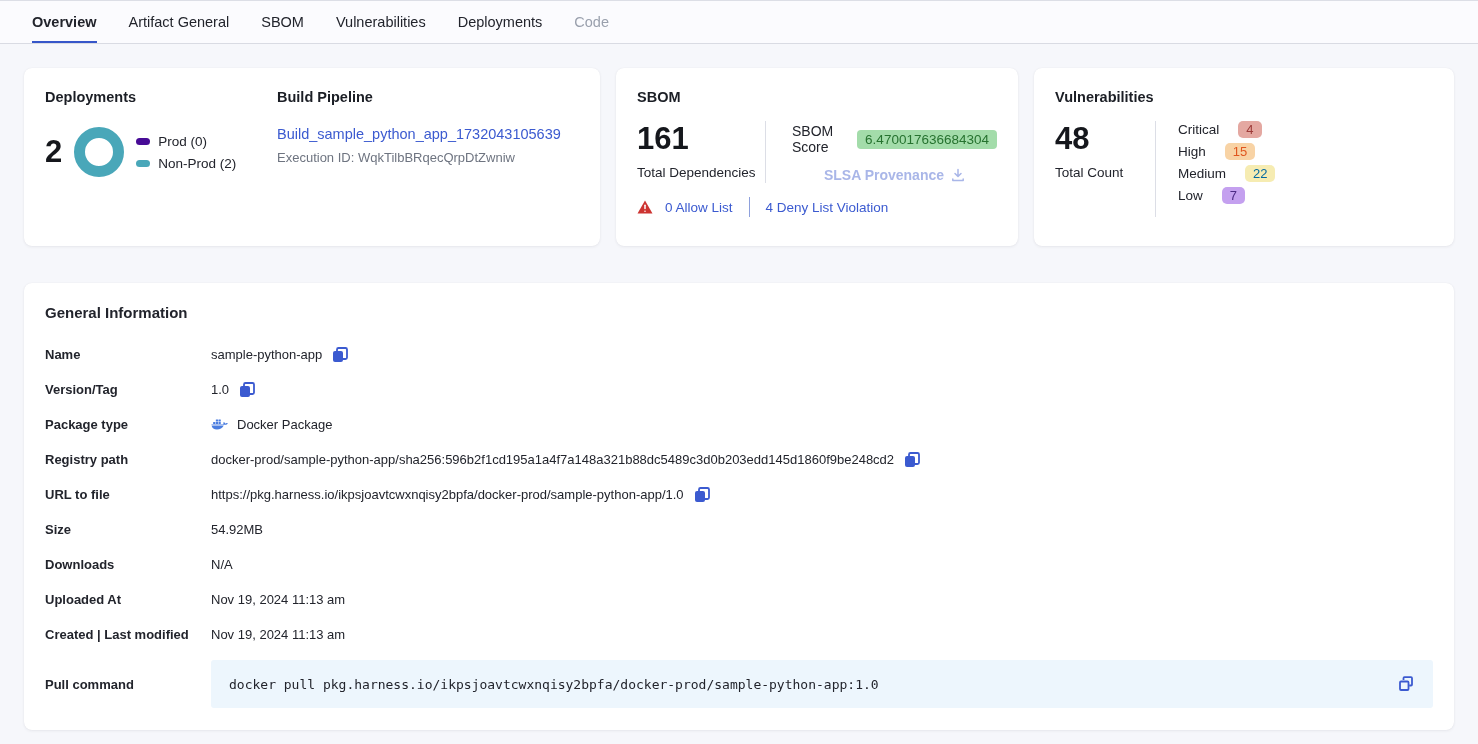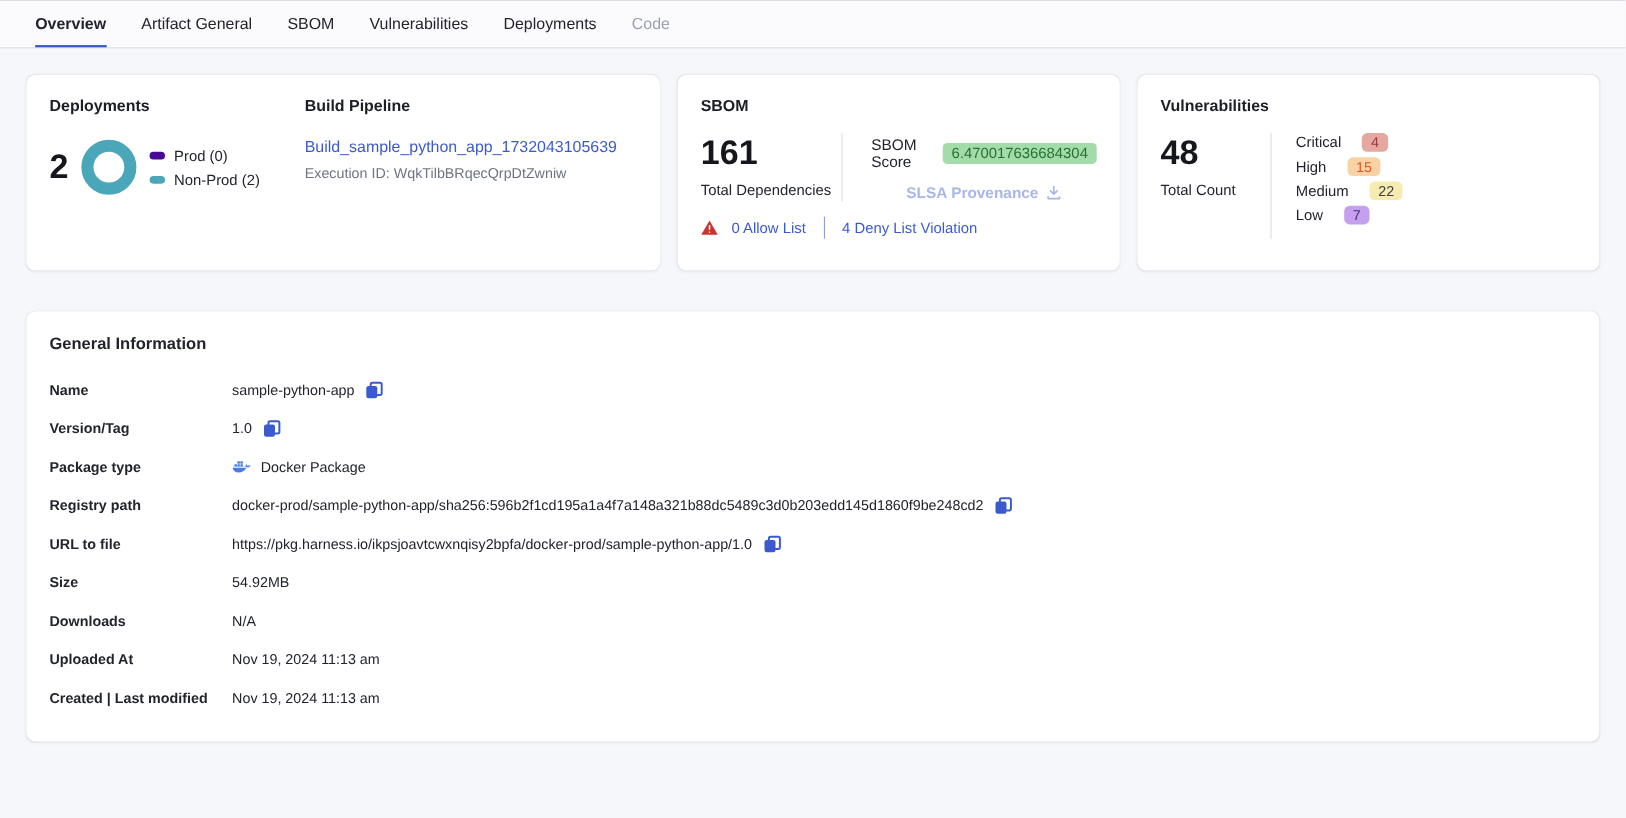--- a/index.html
+++ b/index.html
@@ -48,21 +48,21 @@
 
   
   .card-vuln { flex:1; }
   .vuln-mid { display:flex; margin-top:16px; }
   .vuln-left { width:100px; }
   .vuln-right { flex:1; padding-left:22px; display:flex; flex-direction:column; gap:5px; }
   .sev-row { display:flex; align-items:center; gap:19px; font-size:13.5px; }
   .sev-badge { font-size:13px; padding:1px 8px; border-radius:5px; }
   .sev-critical { background:#e4a8a1; color:#9c3a38; }
   .sev-high     { background:#f8d3a5; color:#e0561f; }
-  .sev-medium   { background:#f6ecb2; color:#404040; }
+  .sev-medium   { background:#f6ecb2; color:#0369a1; }
   .sev-low      { background:#c4a0ef; color:#4d2a86; }
 
   
   .card-general { padding:21px 21px 22px 21px; }
   .gi-title { font-size:15px; font-weight:bold; margin-bottom:16px; }
   .gi-row { display:grid; grid-template-columns:166px 1fr; align-items:center; min-height:35px; }
   .gi-label { font-size:13px; font-weight:bold; color:#22242c; }
   .gi-value { font-size:13px; color:#22242c; display:flex; align-items:center; gap:9px; }
   .copy-btn { display:inline-flex; cursor:pointer; flex:none; }
   .pull-row { margin-top:8px; align-items:center; }
@@ -272,15 +272,27 @@
         </div>
     </div>
 
     <div class="gi-row">
       <div class="gi-label">Created | Last modified</div>
       <div class="gi-value">
           <span>Nov 19, 2024 11:13 am</span>
         </div>
     </div>
 
+    <div class="gi-row pull-row">
+      <div class="gi-label">Pull command</div>
+      <div class="pull-block">
+        <span class="pull-code">docker pull pkg.harness.io/ikpsjoavtcwxnqisy2bpfa/docker-prod/sample-python-app:1.0</span>
+        <span class="copy-btn">
+          <svg width="18" height="18" viewBox="0 0 18 18" fill="none" stroke="#3b5ad0" stroke-width="1.8">
+            <path d="M6.5 5 V3.2 a1 1 0 0 1 1-1 H14 a1 1 0 0 1 1 1 v6.3 a1 1 0 0 1 -1 1 h-1.8"></path>
+            <rect x="3" y="6.5" width="8.5" height="8.5" rx="1"></rect>
+          </svg>
+        </span>
+      </div>
+    </div>
   </div>
 
 </div>
 
 </body></html>

